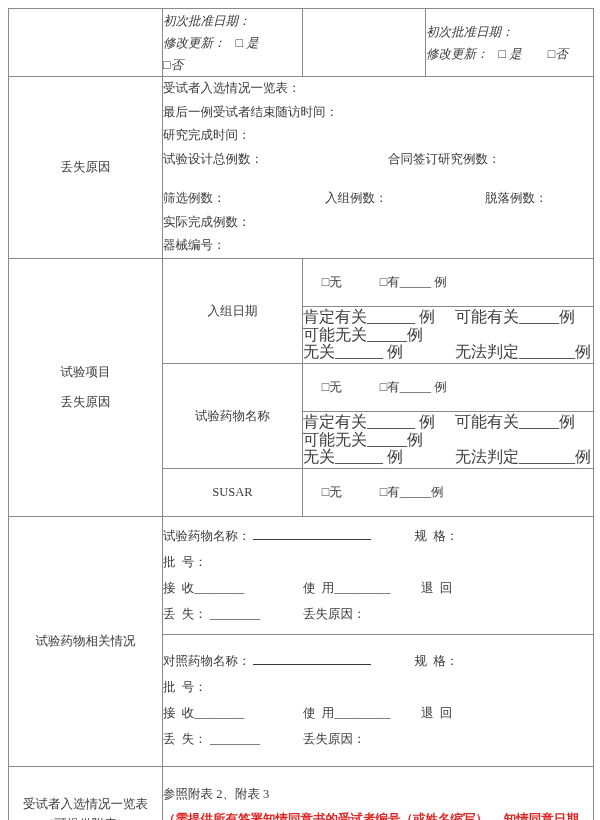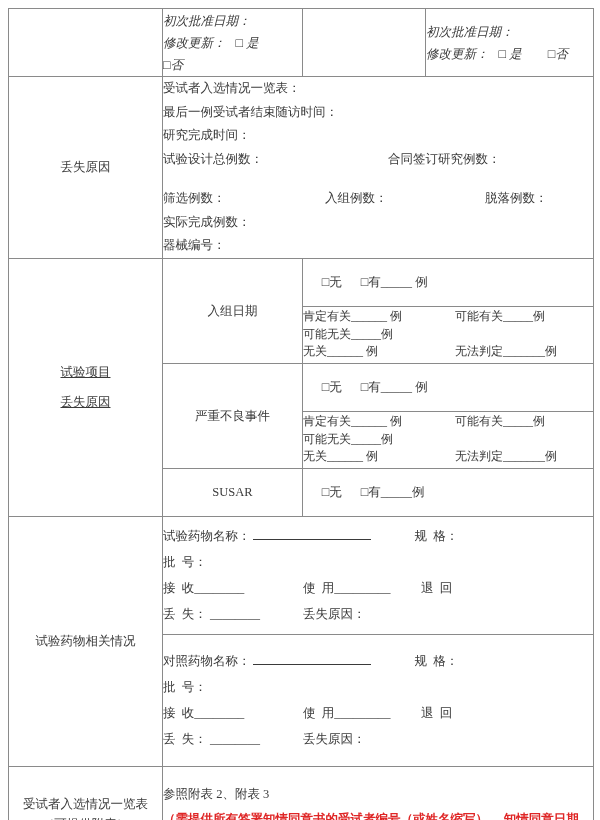--- a/index.html
+++ b/index.html
@@ -26,54 +26,54 @@
   tr.r4{height:57px;}
   tr.r5{height:32px;}
   tr.r6{height:57px;}
   tr.r7{height:39px;}
   tr.r8{height:118px;}
   tr.r9{height:132px;margin-top:28px;}
   tr.r10{height:96px;}
 
   td.label{text-align:center;font-size:12.5px;}
   td.label .lbl-line{line-height:20px;white-space:pre-wrap;}
-  td.label .lbl-gap{line-height:30px;text-decoration:underline;}
+  td.label .lbl-gap{line-height:30px;}
 
   td.content{vertical-align:top;font-size:12.5px;}
 
   .ln{white-space:pre-wrap;line-height:24px;}
   .appr{padding:3px 4px 0 5px;}
   .appr .ln{line-height:22px;}
   .research-cell{padding:5px 4px 0 5px;}
   .research-cell .ln{line-height:23.5px;}
 
   .opt-cell{vertical-align:middle;padding-left:6px;white-space:pre-wrap;}
   .rel-cell{padding:4px 4px 0 6px;}
-  .rln{white-space:pre-wrap;line-height:17.5px;font-size:12px;}
+  .rln{white-space:pre-wrap;line-height:17.5px;font-size:16px;}
   .susar-cell{vertical-align:middle;padding-left:6px;white-space:pre-wrap;}
 
   .drug-cell{padding:10px 4px 0 22px;}
   .drug-cell .ln{line-height:26px;}
 
   .roster-cell{padding:5px 8px 0 6px;}
   .roster-cell .ln{line-height:22px;}
   .red-note{
     color:#df2626;font-weight:bold;font-size:12.5px;
     line-height:17.5px;margin-top:6px;white-space:pre-wrap;
   }
 
   .w225{display:inline-block;width:225px;}
   .w162{display:inline-block;width:162px;}
   .w160{display:inline-block;width:160px;margin-top:16px;}
   .w152{display:inline-block;width:152px;}
   .w140{display:inline-block;width:140px;}
   .w118{display:inline-block;width:118px;}
   .gap10{margin-left:10px;}
   .gap26{margin-left:26px;}
-  .gap28{margin-left:19px;}
+  .gap28{margin-left:38px;}
   .blank-line{
     display:inline-block;width:118px;height:13px;
     border-bottom:1px solid #3a3a3a;margin-left:2px;
   }
   .spec{margin-left:44px;text-align:right;}
   .susar-font{font-size:11px;}
 </style>
 </head>
 <body>
 
@@ -129,21 +129,21 @@
   </tr>
   <tr class="r4">
     <td class="content rel-cell" colspan="2">
       <div class="rln"><span class="w152">肯定有关______ 例</span><span>可能有关_____例</span></div>
       <div class="rln"><span>可能无关_____例</span></div>
       <div class="rln"><span class="w152">无关______ 例</span><span>无法判定_______例</span></div>
     </td>
   </tr>
   <tr class="r5">
     <td class="label" rowspan="2">
-      <div class="lbl-line">严重不良事件</div>
+      <div class="lbl-line">试验药物名称</div>
     </td>
     <td class="content opt-cell" colspan="2">
       <span>□无</span><span class="gap28">□有_____ 例</span>
     </td>
   </tr>
   <tr class="r6">
     <td class="content rel-cell" colspan="2">
       <div class="rln"><span class="w152">肯定有关______ 例</span><span>可能有关_____例</span></div>
       <div class="rln"><span>可能无关_____例</span></div>
       <div class="rln"><span class="w152">无关______ 例</span><span>无法判定_______例</span></div>

